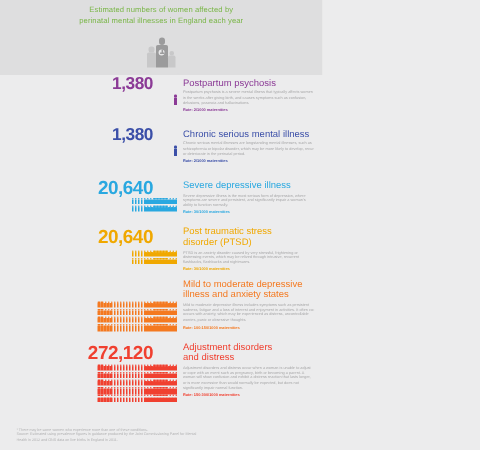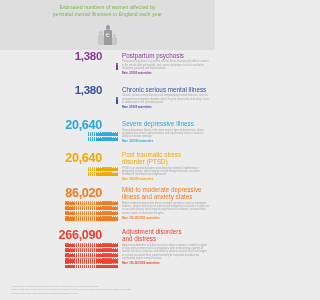--- a/index.html
+++ b/index.html
@@ -461,21 +461,20 @@
         <div class="right" style="top: 0px;">
           <div class="sect-head" style="color: rgb(240, 168, 0);">
             <div>Post traumatic stress</div>
             <div>disorder (PTSD)</div>
           </div>
           <div class="sect-body">PTSD is an anxiety disorder caused by very stressful, frightening or distressing events, which may be relived through intrusive, recurrent flashbacks, flashbacks and nightmares.</div>
           <div class="sect-rate" style="color: rgb(240, 168, 0);">Rate: 30/1000 maternities</div>
         </div>
       </div>
       <div class="sect" style="position: absolute; left: 0px; right: 0px; top: 136px;">
-        <div class="numline num-lg" style="top: 0px; color: rgb(244, 121, 32);">86,020</div>
         <div class="grid" style="top: 14.5px;">
           <div class="grow">
             <div class="pic">
               <div class="h" style="background: rgb(244, 121, 32);"></div>
               <div class="b" style="background: rgb(244, 121, 32);"></div>
             </div>
             <div class="pic">
               <div class="h" style="background: rgb(244, 121, 32);"></div>
               <div class="b" style="background: rgb(244, 121, 32);"></div>
             </div>
@@ -898,21 +897,21 @@
         <div class="right" style="top: 0px;">
           <div class="sect-head" style="color: rgb(244, 121, 32);">
             <div>Mild to moderate depressive</div>
             <div>illness and anxiety states</div>
           </div>
           <div class="sect-body">Mild to moderate depressive illness includes symptoms such as persistent sadness, fatigue and a loss of interest and enjoyment in activities. It often co-occurs with anxiety, which may be experienced as distress, uncontrollable worries, panic or obsessive thoughts.</div>
           <div class="sect-rate" style="color: rgb(244, 121, 32);">Rate: 100-150/1000 maternities</div>
         </div>
       </div>
       <div class="sect" style="position: absolute; left: 0px; right: 0px; top: 178px;">
-        <div class="numline num-lg" style="top: 0px; color: rgb(240, 64, 48);">266,090</div>
+        <div class="numline num-lg" style="top: 0px; color: rgb(240, 64, 48);">272,120</div>
         <div class="grid" style="top: 14.5px;">
           <div class="grow">
             <div class="pic">
               <div class="h" style="background: rgb(240, 64, 48);"></div>
               <div class="b" style="background: rgb(240, 64, 48);"></div>
             </div>
             <div class="pic">
               <div class="h" style="background: rgb(240, 64, 48);"></div>
               <div class="b" style="background: rgb(240, 64, 48);"></div>
             </div>

